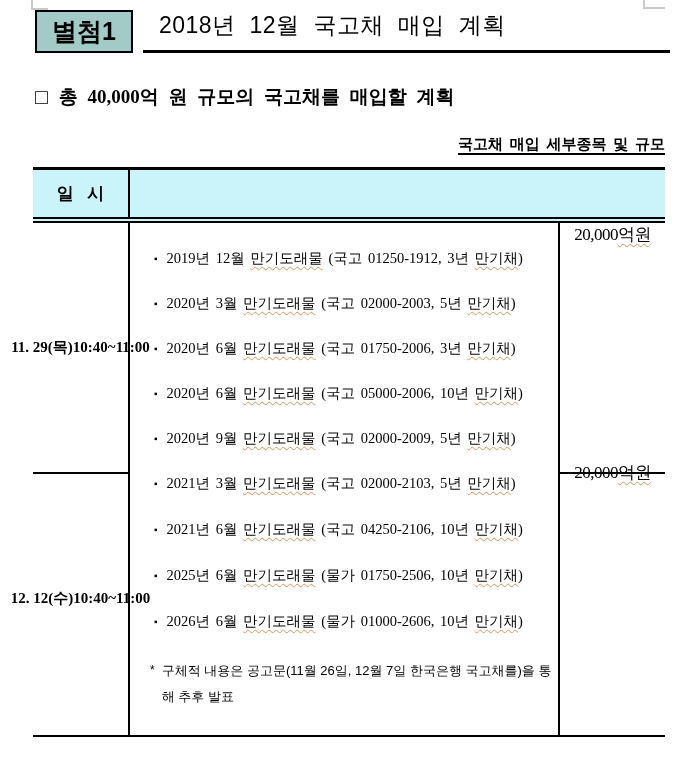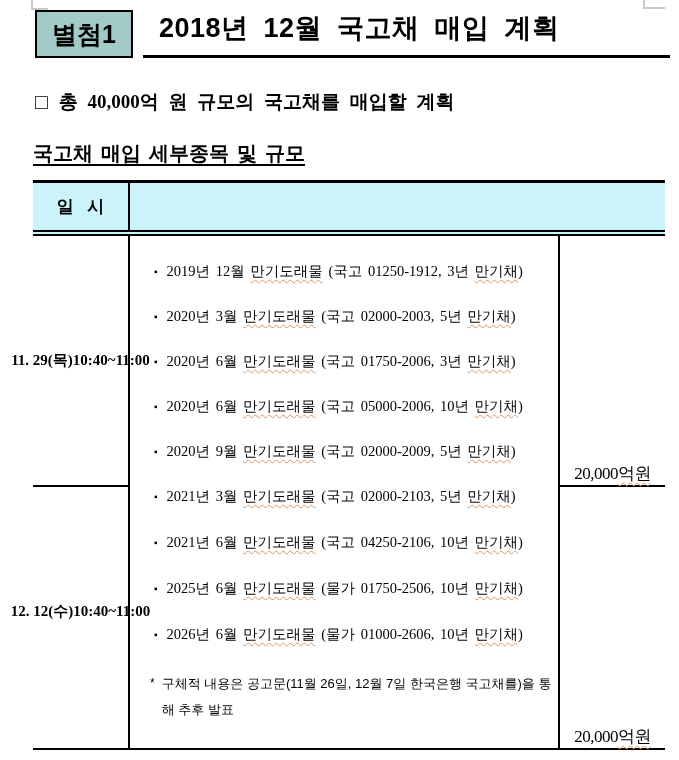--- a/index.html
+++ b/index.html
@@ -24,36 +24,36 @@
     font-family:"Liberation Sans", sans-serif;
     font-weight:bold; font-size:25px;
     padding:2px 15px; display:flex; align-items:center;
   }
   .title-box {
     flex:1; margin-left:10px;
     border-bottom:3px solid #000;
     display:flex; align-items:center;
     padding:0 0 9px 16px;
     font-family:"Liberation Sans", sans-serif;
-    font-weight:bold; font-size:27px;
+    font-weight:normal; font-size:23px;
     letter-spacing:0.5px; word-spacing:7px;
     white-space:nowrap;
   }
 
   
   .summary {
     margin:31px 0 0 35px;
     font-weight:bold; font-size:19px; word-spacing:5px;
     display:flex; align-items:center; white-space:nowrap;
   }
   .box-icon { font-size:21px; font-weight:normal; margin-right:11px; }
 
   
-  .caption { margin:25px 0 0 33px; width:632px; text-align:left;
-    font-weight:bold; font-size:20px; }
+  .caption { margin:25px 0 0 33px; width:632px; text-align:right;
+    font-weight:bold; font-size:15px; }
   .caption span {
     text-decoration:underline; text-underline-offset:4px;
     text-decoration-thickness:1.5px; word-spacing:3px;
   }
 
   
   .bond-table {
     margin:13px 0 8px 33px; width:632px;
     border-top:3.5px solid #000; border-bottom:2.5px solid #000;
     box-sizing:border-box;
@@ -68,21 +68,21 @@
   .th { display:flex; align-items:center; justify-content:center; word-spacing:9px; }
   .c1, .c2 { border-right:2px solid #000; }
   .body-row1 { height:238px; }
   .body-row2 { height:274px; }
   .rb { border-bottom:2px solid #000; }
   .cell { box-sizing:border-box; }
 
   .date-cell { display:flex; flex-direction:row; justify-content:center;
     align-items:center; font-weight:bold; font-size:15px; line-height:23px;
     white-space:nowrap; }
-  .amount-cell { display:flex; align-items:flex-end; justify-content:center;
+  .amount-cell { display:flex; align-items:flex-start; justify-content:center;
     font-size:17px; letter-spacing:-0.5px; white-space:nowrap; }
 
   .items { padding-top:26px; }
   .body-row2 .items { padding-top:13px; }
   .item { display:flex; align-items:flex-start; margin:0 0 26px 24px;
     font-size:14.5px; line-height:19px; word-spacing:2px; white-space:nowrap; }
   .body-row2 .item { margin-bottom:27px; }
   .bullet { font-size:10px; line-height:19px; margin-right:9px; }
 
   .footnote { display:flex; margin:18px 0 0 20px; width:408px;

